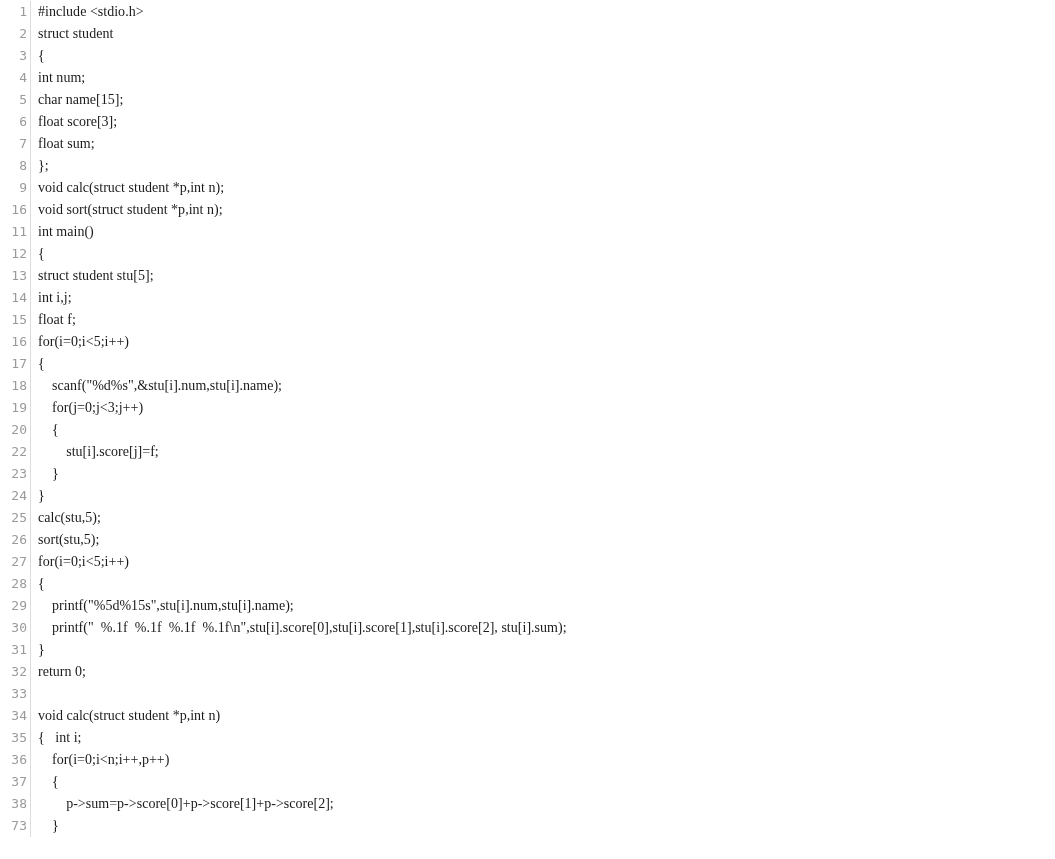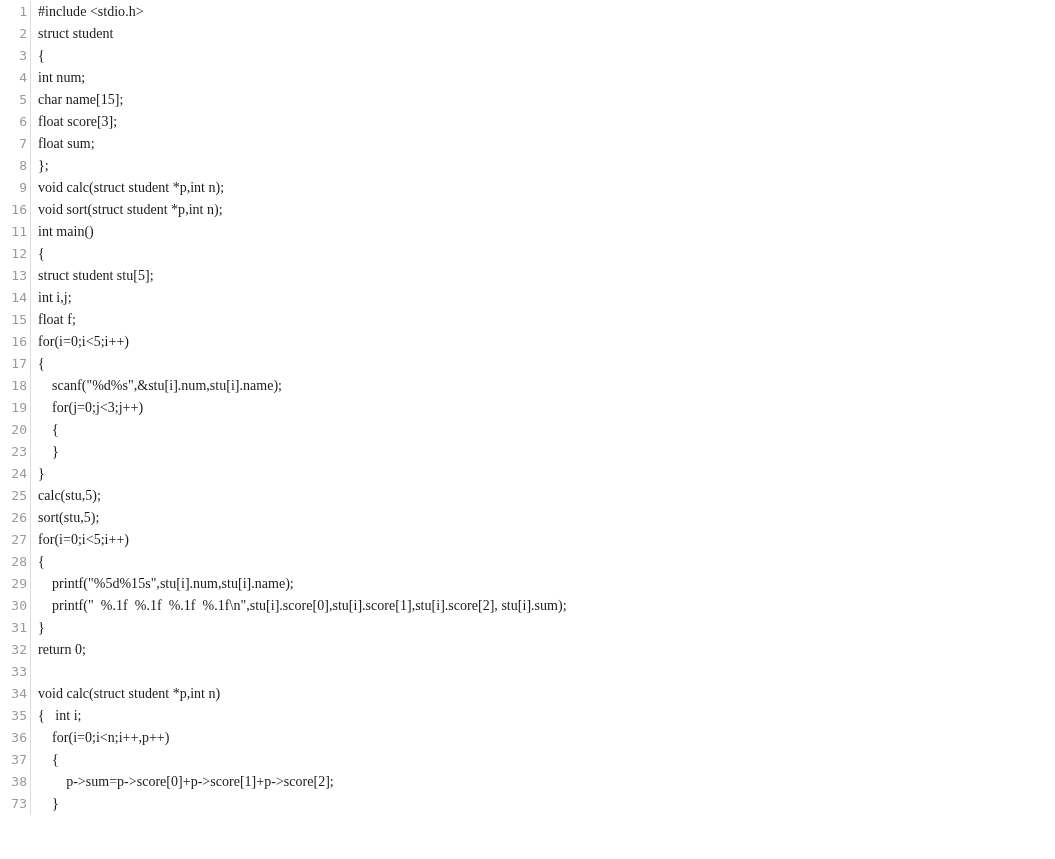--- a/index.html
+++ b/index.html
@@ -85,20 +85,21 @@
       <div class="code-line"><span class="line-number">11</span><span class="gutter-rule"></span><span class="line-text">int main()</span></div>
       <div class="code-line"><span class="line-number">12</span><span class="gutter-rule"></span><span class="line-text">{</span></div>
       <div class="code-line"><span class="line-number">13</span><span class="gutter-rule"></span><span class="line-text">struct student stu[5];</span></div>
       <div class="code-line"><span class="line-number">14</span><span class="gutter-rule"></span><span class="line-text">int i,j;</span></div>
       <div class="code-line"><span class="line-number">15</span><span class="gutter-rule"></span><span class="line-text">float f;</span></div>
       <div class="code-line"><span class="line-number">16</span><span class="gutter-rule"></span><span class="line-text">for(i=0;i&lt;5;i++)</span></div>
       <div class="code-line"><span class="line-number">17</span><span class="gutter-rule"></span><span class="line-text">{</span></div>
       <div class="code-line"><span class="line-number">18</span><span class="gutter-rule"></span><span class="line-text">    scanf("%d%s",&amp;stu[i].num,stu[i].name);</span></div>
       <div class="code-line"><span class="line-number">19</span><span class="gutter-rule"></span><span class="line-text">    for(j=0;j&lt;3;j++)</span></div>
       <div class="code-line"><span class="line-number">20</span><span class="gutter-rule"></span><span class="line-text">    {</span></div>
+      <div class="code-line"><span class="line-number">22</span><span class="gutter-rule"></span><span class="line-text">        stu[i].score[j]=f;</span></div>
       <div class="code-line"><span class="line-number">23</span><span class="gutter-rule"></span><span class="line-text">    }</span></div>
       <div class="code-line"><span class="line-number">24</span><span class="gutter-rule"></span><span class="line-text">}</span></div>
       <div class="code-line"><span class="line-number">25</span><span class="gutter-rule"></span><span class="line-text">calc(stu,5);</span></div>
       <div class="code-line"><span class="line-number">26</span><span class="gutter-rule"></span><span class="line-text">sort(stu,5);</span></div>
       <div class="code-line"><span class="line-number">27</span><span class="gutter-rule"></span><span class="line-text">for(i=0;i&lt;5;i++)</span></div>
       <div class="code-line"><span class="line-number">28</span><span class="gutter-rule"></span><span class="line-text">{</span></div>
       <div class="code-line"><span class="line-number">29</span><span class="gutter-rule"></span><span class="line-text">    printf("%5d%15s",stu[i].num,stu[i].name);</span></div>
       <div class="code-line"><span class="line-number">30</span><span class="gutter-rule"></span><span class="line-text">    printf("  %.1f  %.1f  %.1f  %.1f\n",stu[i].score[0],stu[i].score[1],stu[i].score[2], stu[i].sum);</span></div>
       <div class="code-line"><span class="line-number">31</span><span class="gutter-rule"></span><span class="line-text">}</span></div>
       <div class="code-line"><span class="line-number">32</span><span class="gutter-rule"></span><span class="line-text">return 0;</span></div>

